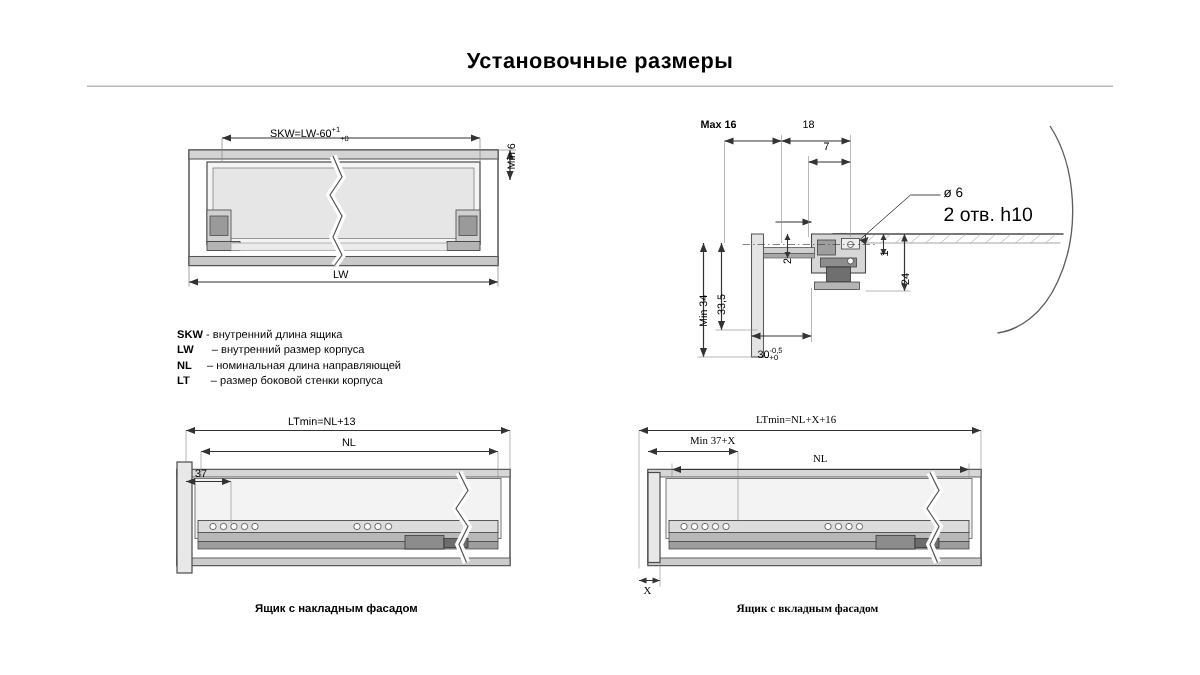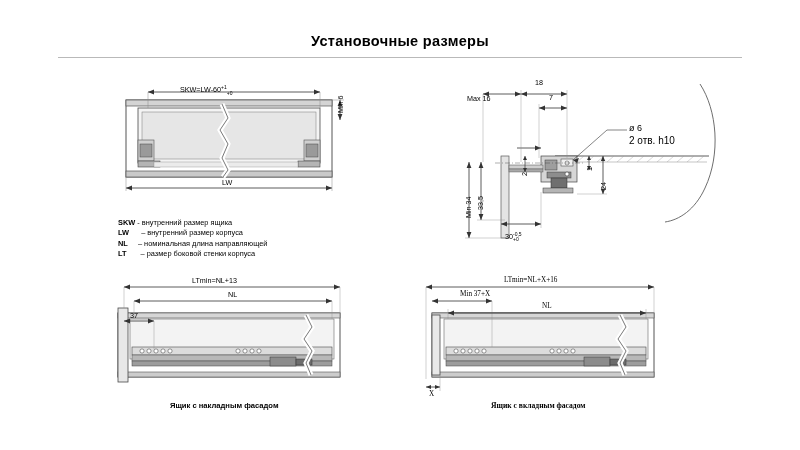--- a/index.html
+++ b/index.html
@@ -170,40 +170,40 @@
       <polygon points="148,86 145.8,91 150.2,91" fill="#333"></polygon>
       <polygon points="148,124 145.8,119 150.2,119" fill="#333"></polygon>
       <line x1="122" y1="124" x2="152" y2="124" stroke="#888" stroke-width="0.4"></line>
 
       <line x1="46" y1="154" x2="86" y2="154" stroke="#333" stroke-width="0.8"></line>
       <polygon points="46,154 52,151.6 52,156.4" fill="#333"></polygon>
       <polygon points="86,154 80,151.6 80,156.4" fill="#333"></polygon>
       <line x1="86" y1="122" x2="86" y2="158" stroke="#888" stroke-width="0.4"></line>
     </svg>
 
-    <div class="abs lbl" style="left:12px;top:25px;">Max 16</div>
+    <div class="abs lbl" style="left:12px;top:9px;font-weight:bold;">Max 16</div>
     <div class="abs lbl" style="left:80px;top:9px;">18</div>
     <div class="abs lbl" style="left:94px;top:24px;">7</div>
     <div class="abs lbl" style="left:174px;top:54px;font-size:9px;">ø 6</div>
-    <div class="abs lbl" style="left:174px;top:66px;font-size:10px;">2 отв. h10</div>
+    <div class="abs lbl" style="left:174px;top:66px;font-size:13px;">2 отв. h10</div>
     <div class="abs lbl vert" style="left:10px;top:148px;transform:rotate(-90deg);">Min 34</div>
     <div class="abs lbl vert" style="left:22px;top:140px;transform:rotate(-90deg);">33,5</div>
     <div class="abs lbl vert" style="left:66px;top:106px;transform:rotate(-90deg);">2</div>
     <div class="abs lbl vert" style="left:131px;top:101px;transform:rotate(-90deg);">1</div>
     <div class="abs lbl vert" style="left:145px;top:120px;transform:rotate(-90deg);">24</div>
     <div class="abs lbl" style="left:50px;top:162px;">
       <span>30</span><span style="display:inline-block;line-height:5px;font-size:5px;text-align:left;vertical-align:middle;"><span>-0,5</span><br><span>+0</span></span>
     </div>
   </div>
 
   <div class="abs legend" style="left:118px;top:218px;">
     <div>
       <b>SKW</b>
       <span>-</span>
-      <span>внутренний размер ящика</span>
+      <span>внутренний длина ящика</span>
     </div>
     <div>
       <b>LW</b>
       <span style="margin-left:10px;">–</span>
       <span>внутренний размер корпуса</span>
     </div>
     <div>
       <b>NL</b>
       <span style="margin-left:8px;">–</span>
       <span>номинальная длина направляющей</span>

